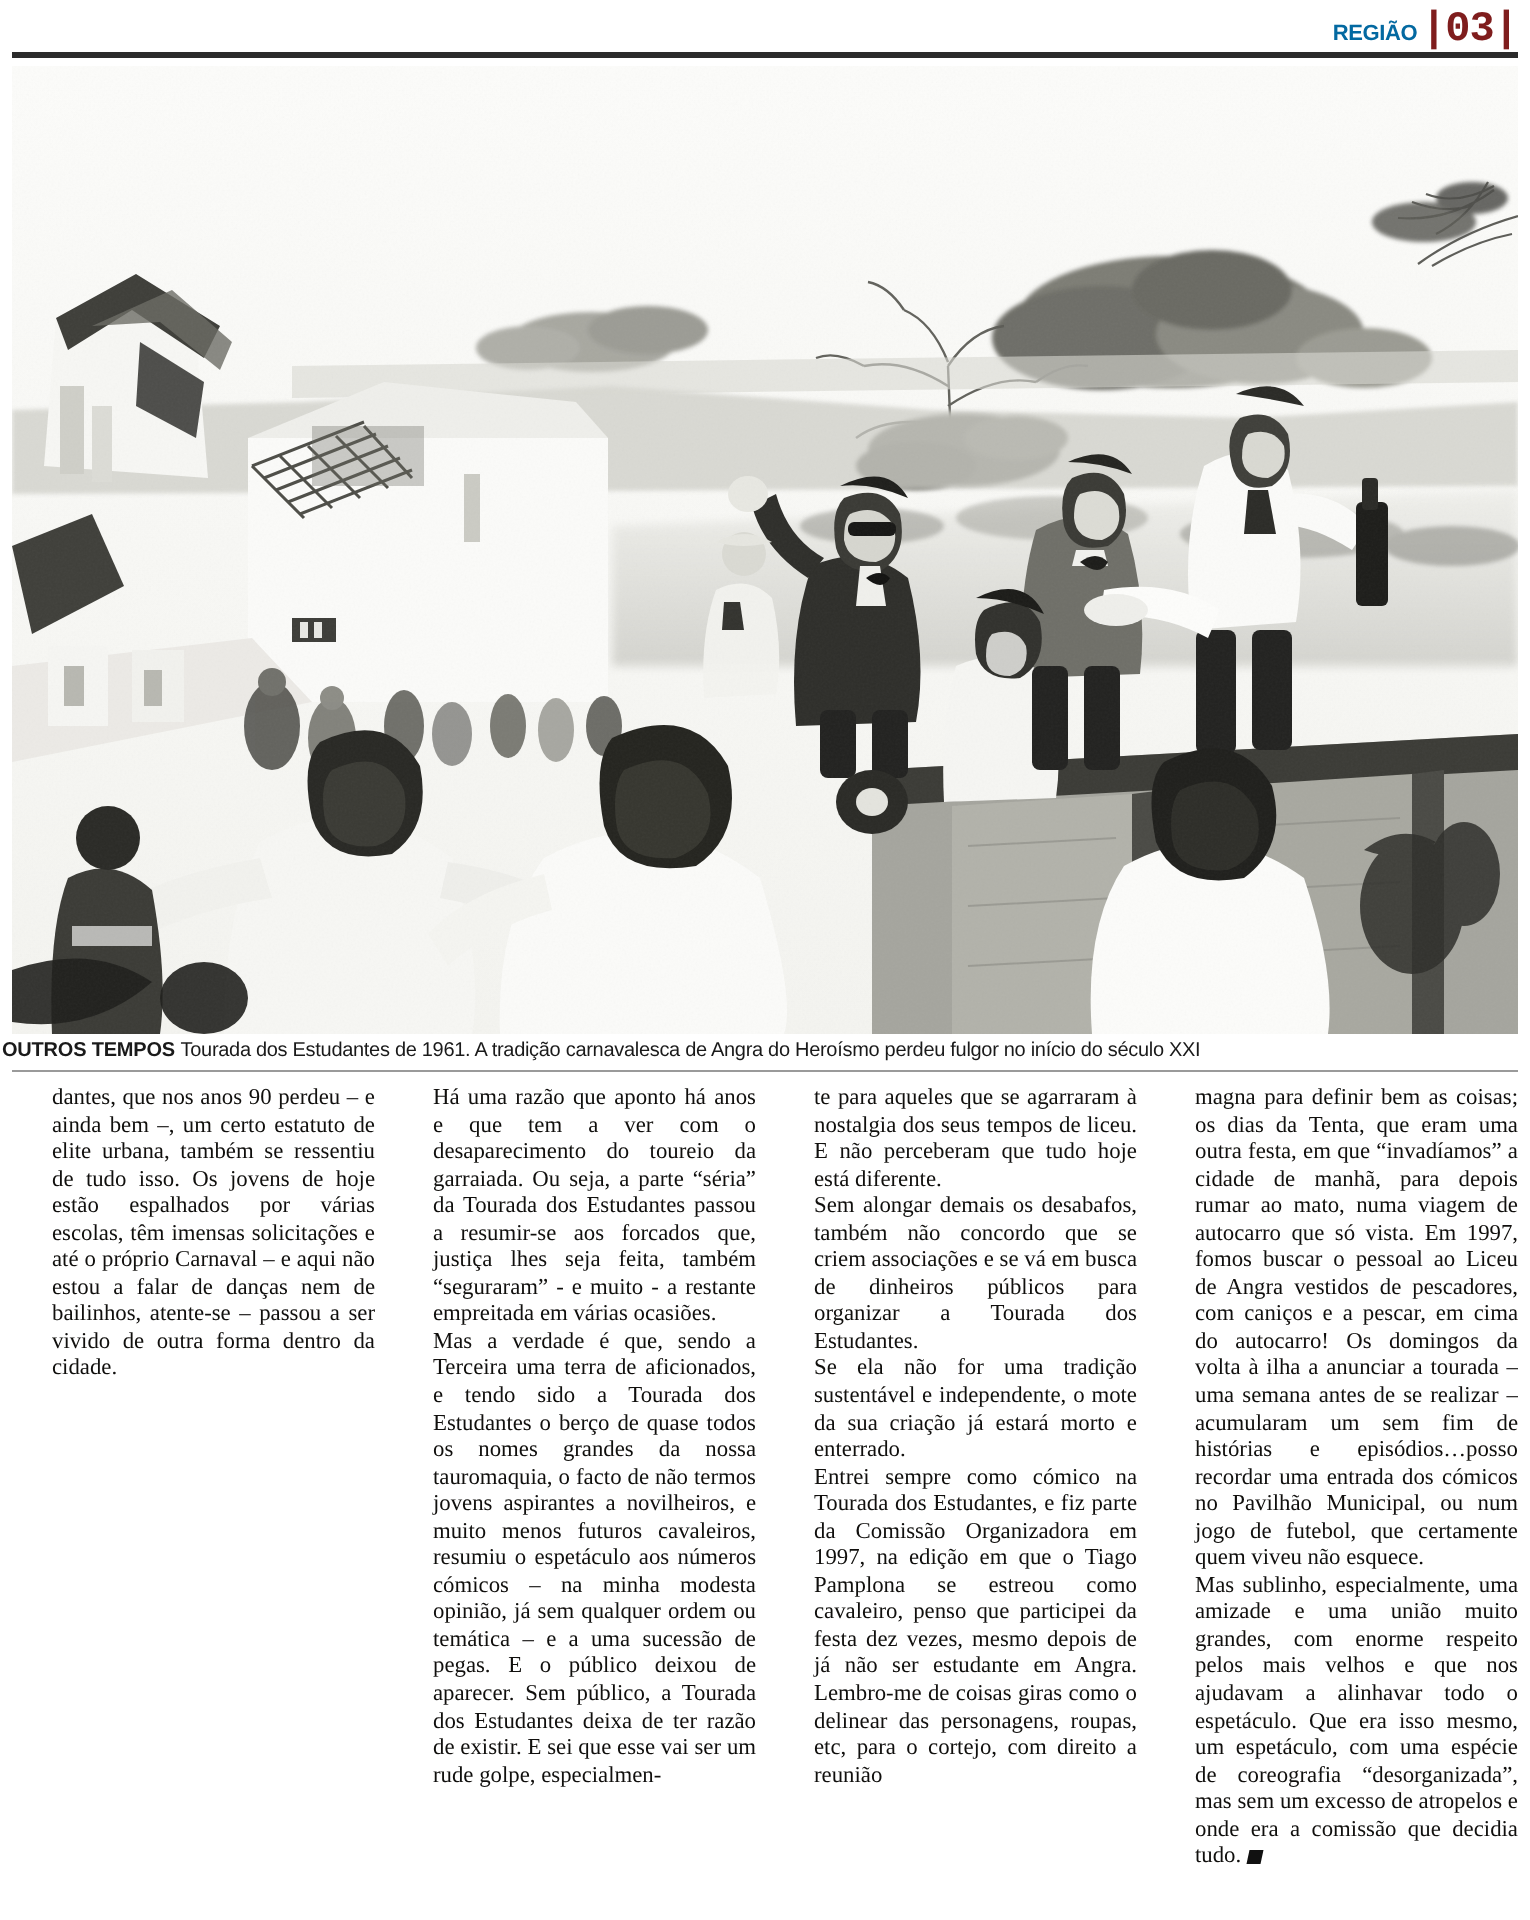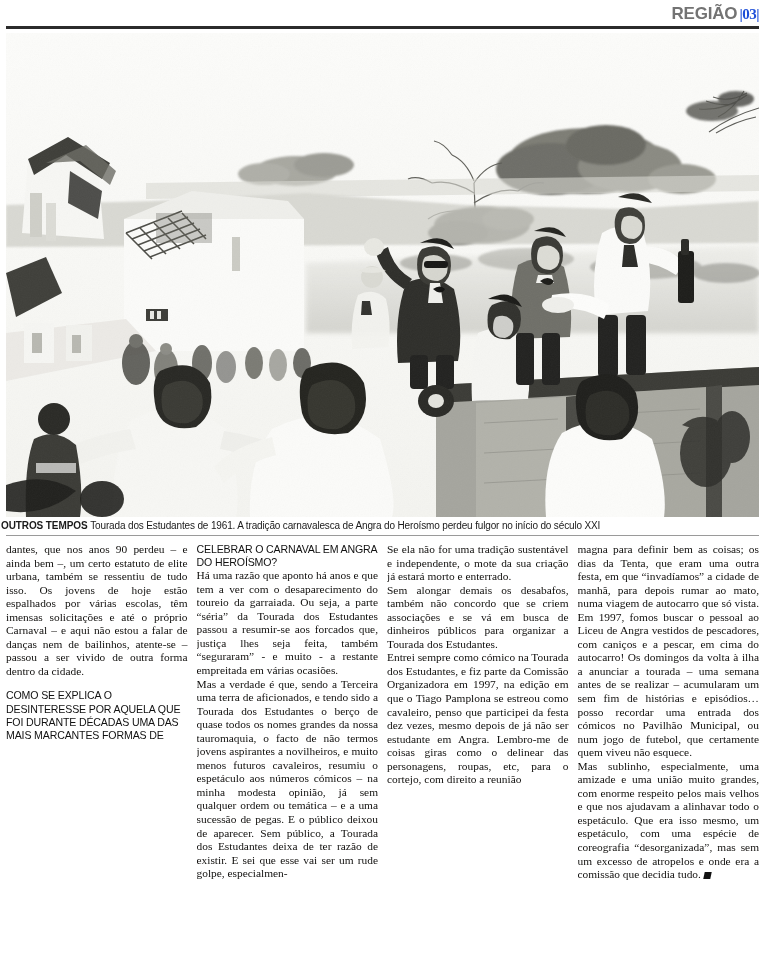--- a/index.html
+++ b/index.html
@@ -24,25 +24,25 @@
     color:#141414;
     margin-top:41px;
   }
   .mast-date {
     font-family:"Liberation Sans", sans-serif;
     font-size:10px; color:#141414; letter-spacing:-0.1px;
   }
   .mast-right { display:flex; align-items:baseline; gap:2px; }
   .mast-section {
     font-family:"Liberation Sans", sans-serif;
-    font-weight:bold; font-size:17px; color:#737373; letter-spacing:-0.2px;
+    font-weight:bold; font-size:11px; color:#0369a1; letter-spacing:-0.2px;
   }
   .mast-page {
-    font-family:Liberation Serif, serif;
-    font-weight:bold; font-size:15px; color:#1d4ed8; letter-spacing:-0.5px;
+    font-family:Liberation Mono, monospace;
+    font-weight:bold; font-size:21px; color:#7f1d1d; letter-spacing:-0.5px;
   }
   .mast-rule {
     position:absolute; left:6px; top:26px; width:753px; height:3px;
     background:#2b2b2b;
   }
 
   
   .photo-wrap {
     position:absolute; left:6px; top:33px; width:753px; height:484px;
     overflow:hidden; background:#f2f2ee;
@@ -69,20 +69,21 @@
     position:absolute; left:6px; top:543px; width:753px; height:412px;
     display:flex; gap:9px;
   }
   .col { width:184px; height:412px; overflow:hidden; }
   .col p {
     font-family:"Liberation Serif", serif;
     font-size:11.4px; line-height:13.55px;
     text-align:justify; text-justify:inter-word;
     color:#100f0d;
     hyphens:none;
+    margin-left:20px;
   }
   .col p.q {
     font-family:"Liberation Sans", sans-serif;
     font-size:10.6px; line-height:13.1px;
     text-align:left; letter-spacing:-0.15px;
     color:#111;
   }
   .col p.gap-before { margin-top:11px; }
   .endmark {
     display:inline-block; width:7px; height:7px; background:#111;
@@ -348,32 +349,31 @@
   <div class="caption">
     <span class="kicker">OUTROS TEMPOS</span>
     <span class="ctext">Tourada dos Estudantes de 1961. A tradição carnavalesca de Angra do Heroísmo perdeu fulgor no início do século XXI</span>
   </div>
   <div class="caption-rule"></div>
 
   <div class="cols">
 
     <div class="col">
       <p>dantes, que nos anos 90 perdeu – e ainda bem –, um certo estatuto de elite urbana, também se ressentiu de tudo isso. Os jovens de hoje estão espalhados por várias escolas, têm imensas solicitações e até o próprio Carnaval – e aqui não estou a falar de danças nem de bailinhos, atente-se – passou a ser vivido de outra forma dentro da cidade.</p>
-      <p class="q gap-before">COMO SE EXPLICA O DESINTERESSE POR AQUELA QUE FOI DURANTE DÉCADAS UMA DAS MAIS MARCANTES FORMAS DE</p>
     </div>
 
     <div class="col">
-      <p class="q">CELEBRAR O CARNAVAL EM ANGRA DO HEROÍSMO?</p>
       <p>Há uma razão que aponto há anos e que tem a ver com o desaparecimento do toureio da garraiada. Ou seja, a parte “séria” da Tourada dos Estudantes passou a resumir-se aos forcados que, justiça lhes seja feita, também “seguraram” - e muito - a restante empreitada em várias ocasiões.</p>
       <p>Mas a verdade é que, sendo a Terceira uma terra de aficionados, e tendo sido a Tourada dos Estudantes o berço de quase todos os nomes grandes da nossa tauromaquia, o facto de não termos jovens aspirantes a novilheiros, e muito menos futuros cavaleiros, resumiu o espetáculo aos números cómicos – na minha modesta opinião, já sem qualquer ordem ou temática – e a uma sucessão de pegas. E o público deixou de aparecer. Sem público, a Tourada dos Estudantes deixa de ter razão de existir. E sei que esse vai ser um rude golpe, especialmen-</p>
     </div>
 
     <div class="col">
+      <p>te para aqueles que se agarraram à nostalgia dos seus tempos de liceu. E não perceberam que tudo hoje está diferente.</p>
+      <p>Sem alongar demais os desabafos, também não concordo que se criem associações e se vá em busca de dinheiros públicos para organizar a Tourada dos Estudantes.</p>
       <p>Se ela não for uma tradição sustentável e independente, o mote da sua criação já estará morto e enterrado.</p>
-      <p>Sem alongar demais os desabafos, também não concordo que se criem associações e se vá em busca de dinheiros públicos para organizar a Tourada dos Estudantes.</p>
       <p>Entrei sempre como cómico na Tourada dos Estudantes, e fiz parte da Comissão Organizadora em 1997, na edição em que o Tiago Pamplona se estreou como cavaleiro, penso que participei da festa dez vezes, mesmo depois de já não ser estudante em Angra. Lembro-me de coisas giras como o delinear das personagens, roupas, etc, para o cortejo, com direito a reunião</p>
     </div>
 
     <div class="col">
       <p>magna para definir bem as coisas; os dias da Tenta, que eram uma outra festa, em que “invadíamos” a cidade de manhã, para depois rumar ao mato, numa viagem de autocarro que só vista. Em 1997, fomos buscar o pessoal ao Liceu de Angra vestidos de pescadores, com caniços e a pescar, em cima do autocarro! Os domingos da volta à ilha a anunciar a tourada – uma semana antes de se realizar – acumularam um sem fim de histórias e episódios…posso recordar uma entrada dos cómicos no Pavilhão Municipal, ou num jogo de futebol, que certamente quem viveu não esquece.</p>
       <p><span>Mas sublinho, especialmente, uma amizade e uma união muito grandes, com enorme respeito pelos mais velhos e que nos ajudavam a alinhavar todo o espetáculo. Que era isso mesmo, um espetáculo, com uma espécie de coreografia “desorganizada”, mas sem um excesso de atropelos e onde era a comissão que decidia tudo.</span><span class="endmark"></span></p>
     </div>
 
   </div>
 </div>

